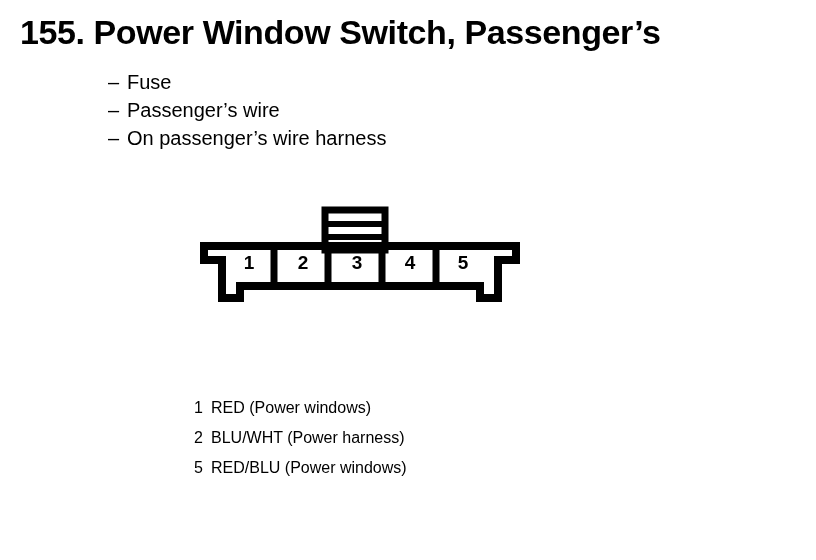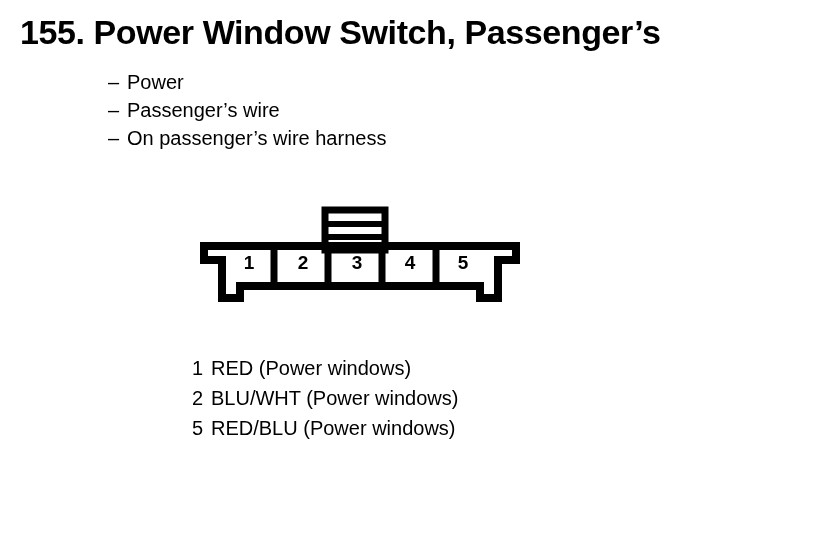--- a/index.html
+++ b/index.html
@@ -62,41 +62,41 @@
     font-size: 19px;
     font-weight: bold;
     text-align: center;
     width: 40px;
   }
 
   
   .legend {
     position: absolute;
     left: 182px;
-    top: 353px;
-    font-size: 20px;
+    top: 393px;
+    font-size: 16px;
     line-height: 30px;
     white-space: nowrap;
   }
   .legend-row { display: block; }
   .legend-num {
     display: inline-block;
     width: 21px;
     text-align: right;
     margin-right: 8px;
   }
 </style>
 </head>
 <body>
 
 <div class="title"><span class="num">155.</span><span>Power Window Switch, Passenger’s</span></div>
 
 <div class="bullets">
   <div class="bullet-row">
-    <span class="bullet-dash">–</span><span>Power</span>
+    <span class="bullet-dash">–</span><span>Fuse</span>
   </div>
   <div class="bullet-row">
     <span class="bullet-dash">–</span><span>Passenger’s wire</span>
   </div>
   <div class="bullet-row">
     <span class="bullet-dash">–</span><span>On passenger’s wire harness</span>
   </div>
 </div>
 
 <div class="connector">
@@ -131,18 +131,18 @@
 <div class="pin-label" style="left:283px;">2</div>
 <div class="pin-label" style="left:337px;">3</div>
 <div class="pin-label" style="left:390px;">4</div>
 <div class="pin-label" style="left:443px;">5</div>
 
 <div class="legend">
   <div class="legend-row">
     <span class="legend-num">1</span><span>RED (Power windows)</span>
   </div>
   <div class="legend-row">
-    <span class="legend-num">2</span><span>BLU/WHT (Power windows)</span>
+    <span class="legend-num">2</span><span>BLU/WHT (Power harness)</span>
   </div>
   <div class="legend-row">
     <span class="legend-num">5</span><span>RED/BLU (Power windows)</span>
   </div>
 </div>
 
 </body></html>

